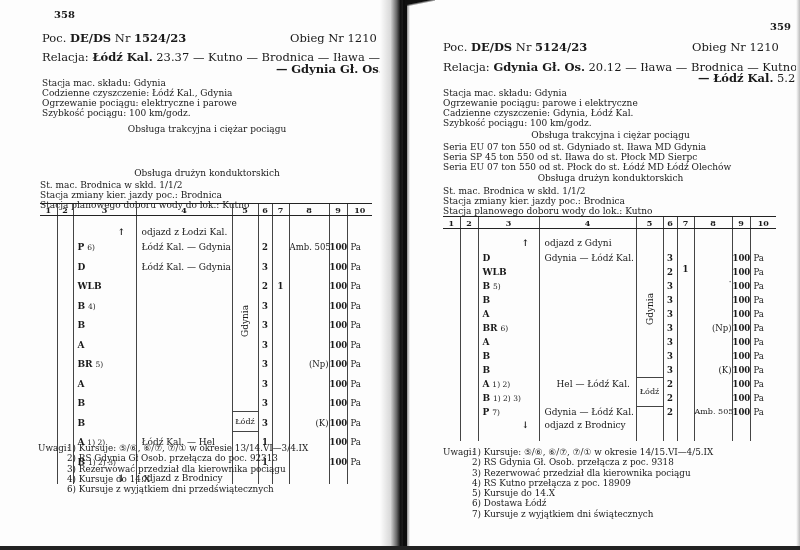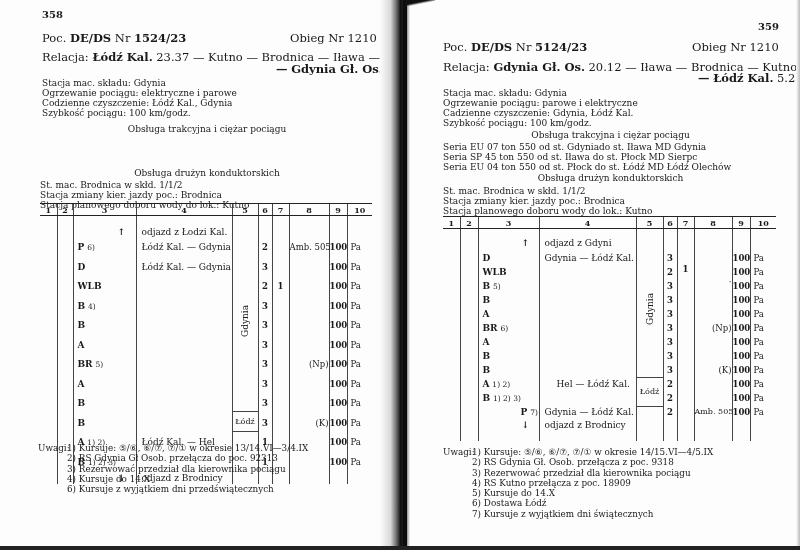--- a/index.html
+++ b/index.html
@@ -17,21 +17,21 @@
     background: linear-gradient(to right, #fdfdfd 0%, #d8d8d8 35%, #6a6a6a 55%, #111 68%, #222 80%, #fff 100%);
   }
   .gutter-line { position: absolute; left: 403px; top: 0; width: 4px; height: 550px; background: #0d0d0d; }
   .corner-tl { position: absolute; left: 405px; top: 0; width: 30px; height: 6px;
     background: linear-gradient(to bottom right, #111 0%, #111 40%, transparent 60%); }
   .right-edge { position: absolute; right: 0; top: 0; width: 4px; height: 550px;
     background: linear-gradient(to right, #fff, #bbb); }
   .bottom-edge { position: absolute; left: 0; bottom: 0; width: 800px; height: 4px; background: #222; }
 
   .abs { position: absolute; white-space: nowrap; }
-  .pnum { font-size: 10px; font-weight: bold; }
+  .pnum { font-size: 10px; font-weight: bold; margin-left: 12px; }
   .title { font-size: 11.5px; }
   .title b { font-weight: bold; }
   .small { font-size: 9px; line-height: 10px; font-family: "DejaVu Serif", serif; }
   .notes { font-size: 8.8px; line-height: 10.3px; }
 
   table.grid { position: absolute; border-collapse: collapse; table-layout: fixed; font-size: 9px; }
   table.grid th {
     font-weight: bold; font-size: 8px; height: 11px; padding: 0;
     border-top: 1.5px solid #222; border-bottom: 1.5px solid #222;
     border-left: 1px solid #444; text-align: center;
@@ -77,22 +77,22 @@
     <span>— Kutno — Brodnica — Iława —</span>
   </div>
   <div class="abs title" style="left:276px;top:62px;">
     <b>—</b>
     <b>Gdynia Gł. Os.</b>
     <span>8.40</span>
   </div>
 
   <div class="abs small" style="left:42px;top:78px;">
     <div>Stacja mac. składu: Gdynia</div>
+    <div>Codzienne czyszczenie: Łódź Kal., Gdynia</div>
     <div>Ogrzewanie pociągu: elektryczne i parowe</div>
-    <div>Codzienne czyszczenie: Łódź Kal., Gdynia</div>
     <div>Szybkość pociągu: 100 km/godz.</div>
   </div>
 
   <div class="abs small" style="left:42px;top:124px;width:330px;text-align:center;">Obsługa trakcyjna i ciężar pociągu</div>
 
   <div class="abs small" style="left:42px;top:168px;width:330px;text-align:center;">Obsługa drużyn konduktorskich</div>
   <div class="abs small" style="left:40px;top:180px;">
     <div>St. mac. Brodnica w skłd. 1/1/2</div>
     <div>Stacja zmiany kier. jazdy poc.: Brodnica</div>
     <div>Stacja planowego doboru wody do lok.: Kutno</div>
@@ -283,21 +283,21 @@
     <div>Stacja mac. składu: Gdynia</div>
     <div>Ogrzewanie pociągu: parowe i elektryczne</div>
     <div>Cadzienne czyszczenie: Gdynia, Łódź Kal.</div>
     <div>Szybkość pociągu: 100 km/godz.</div>
   </div>
 
   <div class="abs small" style="left:38px;top:130px;width:335px;text-align:center;">Obsługa trakcyjna i ciężar pociągu</div>
   <div class="abs small" style="left:38px;top:142px;">
     <div>Seria EU 07 ton 550 od st. Gdyniado st. Iława MD Gdynia</div>
     <div>Seria SP 45 ton 550 od st. Iława do st. Płock MD Sierpc</div>
-    <div>Seria EU 04 ton 550 od st. Płock do st. Łódź MD Łódź Olechów</div>
+    <div>Seria EU 07 ton 550 od st. Płock do st. Łódź MD Łódź Olechów</div>
   </div>
 
   <div class="abs small" style="left:38px;top:173px;width:335px;text-align:center;">Obsługa drużyn konduktorskich</div>
   <div class="abs small" style="left:38px;top:186px;">
     <div>St. mac. Brodnica w skłd. 1/1/2</div>
     <div>Stacja zmiany kier. jazdy poc.: Brodnica</div>
     <div>Stacja planowego doboru wody do lok.: Kutno</div>
   </div>
 
   <table class="grid" style="left:38px;top:216px;width:333px;">
@@ -339,21 +339,21 @@
           <div class="row" style="height:14px;line-height:14px;"><b>WLB</b> <span class="sup"></span></div>
           <div class="row" style="height:14px;line-height:14px;"><b>B</b> <span class="sup">5)</span></div>
           <div class="row" style="height:14px;line-height:14px;"><b>B</b> <span class="sup"></span></div>
           <div class="row" style="height:14px;line-height:14px;"><b>A</b> <span class="sup"></span></div>
           <div class="row" style="height:14px;line-height:14px;"><b>BR</b> <span class="sup">6)</span></div>
           <div class="row" style="height:14px;line-height:14px;"><b>A</b> <span class="sup"></span></div>
           <div class="row" style="height:14px;line-height:14px;"><b>B</b> <span class="sup"></span></div>
           <div class="row" style="height:14px;line-height:14px;"><b>B</b> <span class="sup"></span></div>
           <div class="row" style="height:14px;line-height:14px;"><b>A</b> <span class="sup">1) 2)</span></div>
           <div class="row" style="height:14px;line-height:14px;"><b>B</b> <span class="sup">1) 2) 3)</span></div>
-          <div class="row" style="height:14px;line-height:14px;margin-left:38px;"><b>P</b> <span class="sup">7)</span></div>
+          <div class="row" style="height:14px;line-height:14px;"><b>P</b> <span class="sup">7)</span></div>
           <div class="row" style="height:12px;line-height:12px;"><span class="arrow">↓</span></div>
         </td>
         <td class="c4">
           <div style="height:8px"></div>
           <div class="row" style="height:12px;line-height:12px;">odjazd z Gdyni</div>
           <div style="height:2px"></div>
           <div class="row" style="height:14px;line-height:14px;">Gdynia — Łódź Kal.</div>
           <div class="row" style="height:14px;line-height:14px;"></div>
           <div class="row" style="height:14px;line-height:14px;"></div>
           <div class="row" style="height:14px;line-height:14px;"></div>

